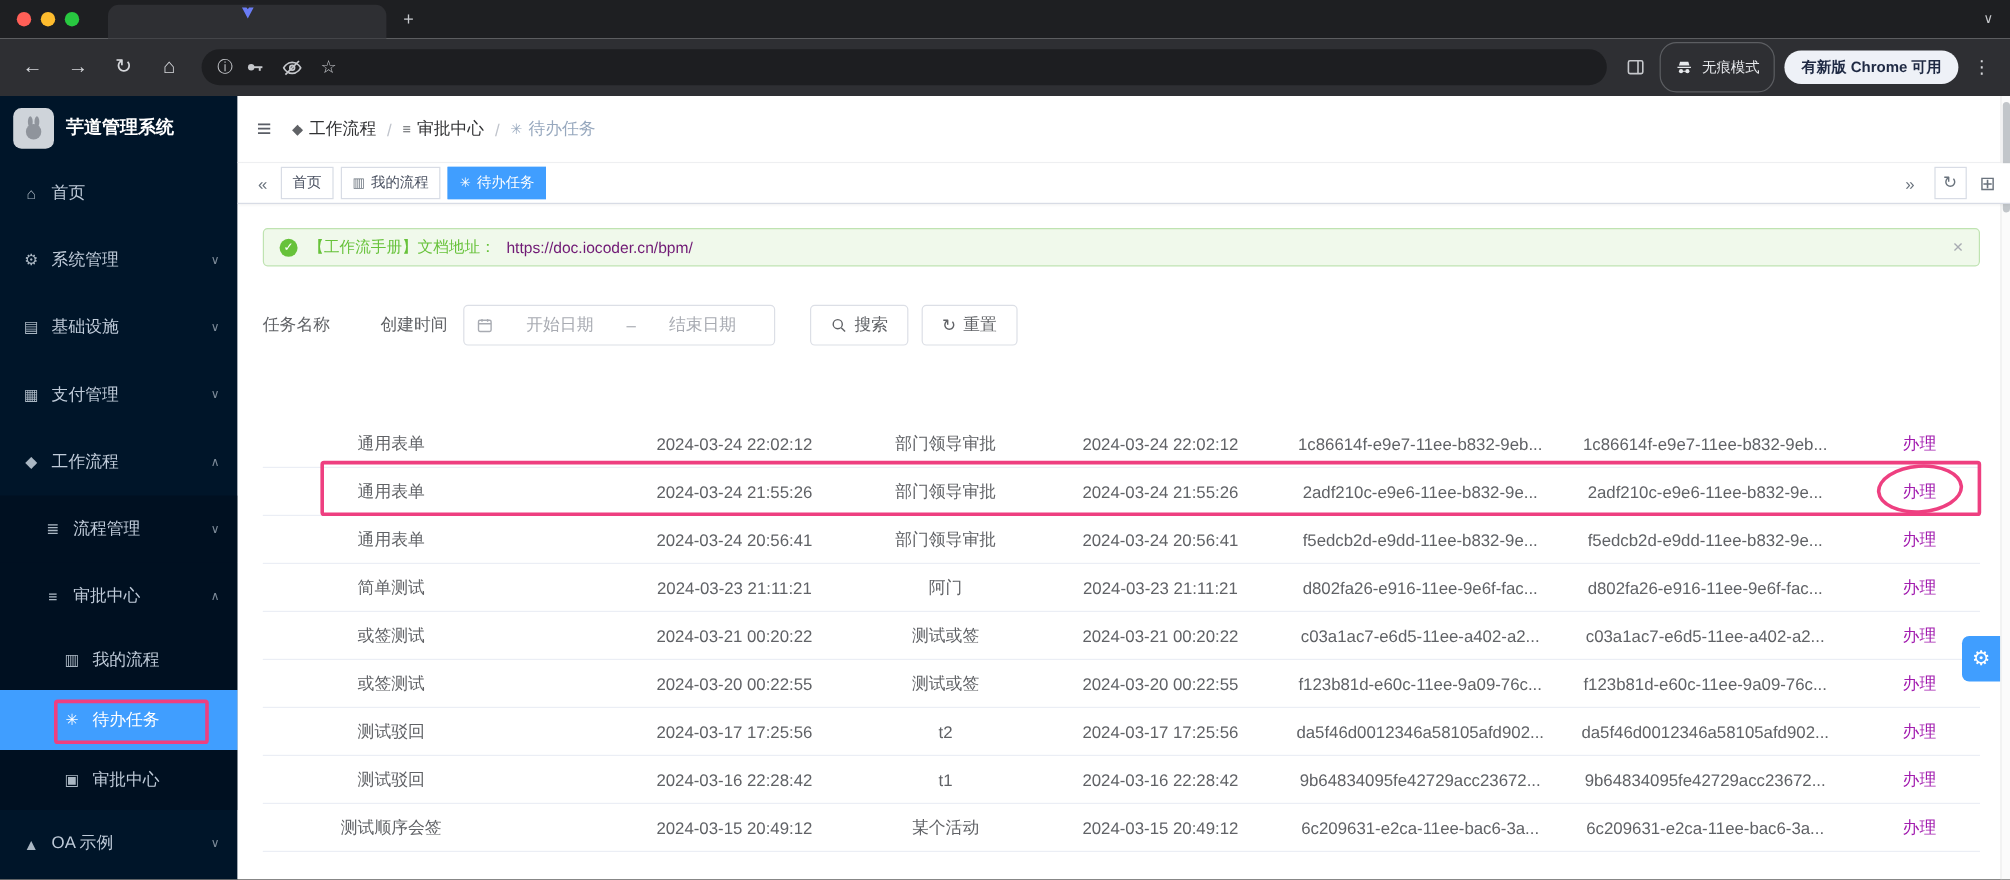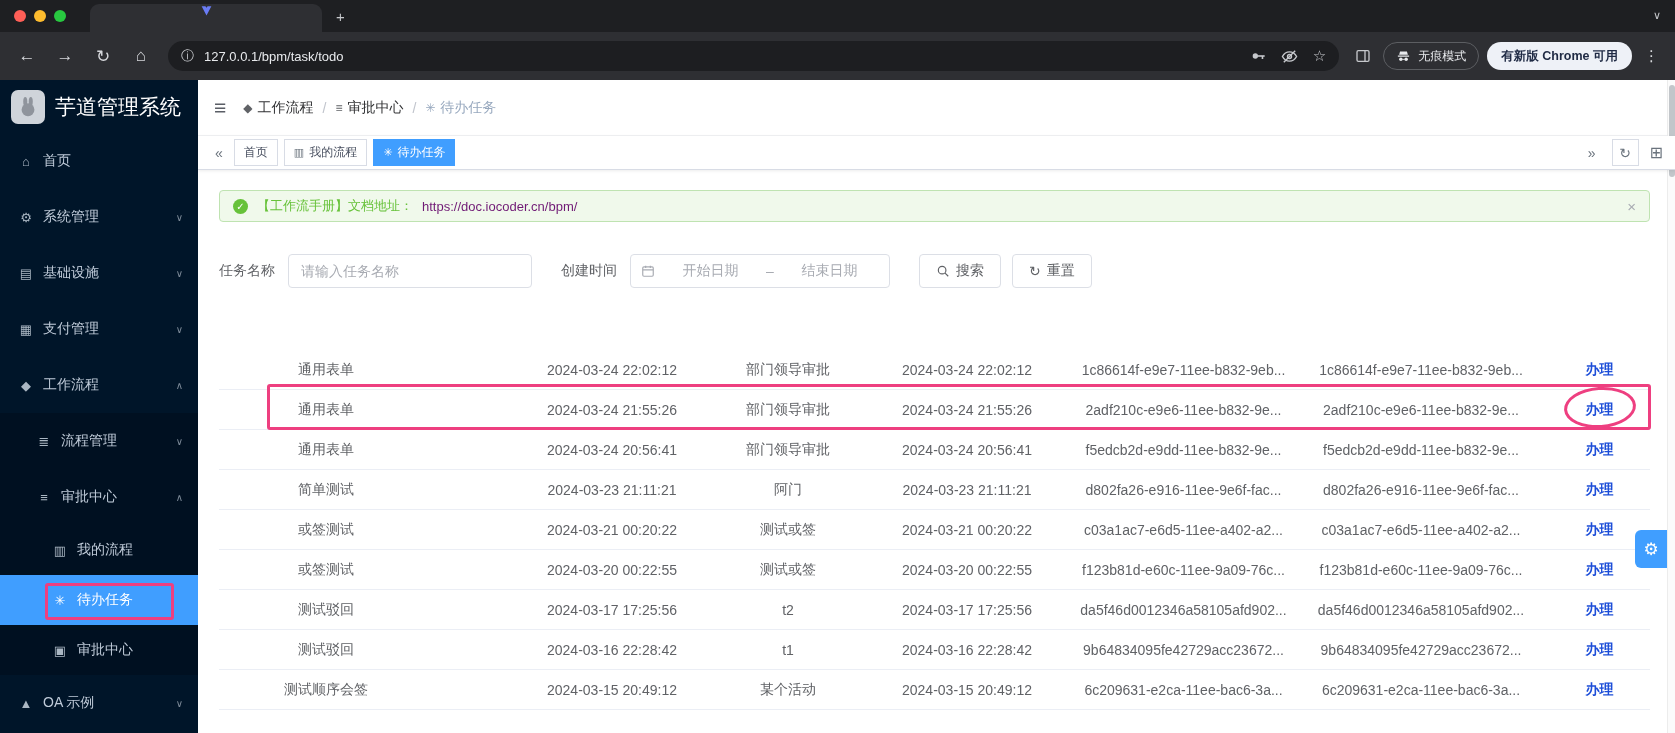--- a/index.html
+++ b/index.html
@@ -19,31 +19,31 @@
   .tab-overflow { position:absolute; right:14px; top:9px; color:#c6c8cc; font-size:11px; }
 
   .toolbar { position:absolute; top:32px; left:0; right:0; height:48px; background:#2e2f33; display:flex; align-items:center; padding:0 12px; gap:8px; }
   .navbtn { color:#d6d8dc; font-size:17px; width:30px; text-align:center; }
   .omnibox { flex:1; height:30px; background:#1d1e21; border-radius:15px; display:flex; align-items:center; gap:10px; padding:0 13px; margin:0 4px; }
   .omni-info { color:#c6c8cc; font-size:13px; }
   .omni-url { flex:1; color:#e8eaed; font-size:13px; }
   .omni-icons { display:flex; align-items:center; gap:15px; color:#c6c8cc; }
   .star { font-size:15px; }
   .panel-ic { color:#c6c8cc; margin:0 4px; }
-  .badge-incognito { height:28px; border:1px solid #5c5e62; border-radius:14px; display:flex; align-items:center; gap:7px; padding:0 12px; color:#e8eaed; font-size:12px; white-space:nowrap; }
+  .badge-incognito { height:42px; border:1px solid #5c5e62; border-radius:14px; display:flex; align-items:center; gap:7px; padding:0 12px; color:#e8eaed; font-size:12px; white-space:nowrap; }
   .badge-update { height:28px; background:#eef1f7; border-radius:14px; display:flex; align-items:center; padding:0 14px; color:#1f2a44; font-size:12.5px; font-weight:bold; white-space:nowrap; }
   .kebab { color:#d6d8dc; font-size:15px; margin:0 4px; }
 
   
   .app { position:absolute; top:80px; left:0; right:0; bottom:0; display:flex; }
 
   .sidebar { width:198px; background:#001529; flex-shrink:0; color:#bfcbd9; }
   .logo-row { height:53px; display:flex; align-items:center; gap:10px; padding:0 11px; }
   .logo { width:34px; height:34px; border-radius:7px; background:#cfd4da; display:flex; align-items:center; justify-content:center; flex-shrink:0; }
-  .app-title { color:#fff; font-size:21px; font-weight:normal; white-space:nowrap; }
+  .app-title { color:#fff; font-size:15px; font-weight:bold; white-space:nowrap; }
   .menu-item { height:56px; display:flex; align-items:center; gap:9px; padding:0 18px; font-size:14px; position:relative; cursor:pointer; white-space:nowrap; }
   .menu-item.l2 { padding-left:36px; background:#001021; }
   .menu-item.l3 { height:50px; padding-left:52px; background:#001021; }
   .menu-item.active { background:#409eff; color:#fff; }
   .menu-icon { width:16px; text-align:center; font-size:13px; color:#aab7c3; }
   .menu-item.active .menu-icon { color:#fff; }
   .chev { position:absolute; right:15px; font-size:10px; color:#7d8b99; }
 
   .main { flex:1; display:flex; flex-direction:column; min-width:0; position:relative; }
 
@@ -89,21 +89,21 @@
   .dr-sep { font-size:14px; color:#a8abb2; }
   .btn { height:34px; border:1px solid #dcdfe6; border-radius:4px; background:#fff; color:#606266; font-size:14px; display:flex; align-items:center; gap:6px; padding:0 16px; cursor:pointer; font-family:inherit; }
 
   .tbl { margin-top:62px; }
   .tr { display:flex; align-items:center; height:40px; border-bottom:1px solid #ebeef5; }
   .tr.head { height:36px; }
   .cell { text-align:center; font-size:14px; color:#606266; white-space:nowrap; overflow:hidden; flex-shrink:0; }
   .tr.head .cell { color:#8a9099; }
   .c1{width:214px;} .c2{width:75px;} .c3{width:208px;} .c4{width:144px;}
   .c5{width:214px;} .c6{width:219px;} .c7{width:256px;} .c8{width:101px;}
-  .action { color:#1d4ed8; cursor:pointer;font-weight:bold; }
+  .action { color:#a21caf; cursor:pointer; }
 
   
   .float-gear { position:absolute; right:8px; top:530px; width:32px; height:38px; background:#409eff; border-radius:6px 0 0 6px; color:#fff; display:flex; align-items:center; justify-content:center; font-size:17px; cursor:pointer; }
   .scrollbar { position:absolute; right:0; top:80px; width:8px; bottom:0; background:#fbfbfb; border-left:1px solid #ececec; }
   .scroll-thumb { position:absolute; top:5px; left:1px; width:6px; height:92px; background:#c2c6ca; border-radius:3px; }
 
   .anno { position:absolute; border:3px solid #ee3f80; pointer-events:none; z-index:10; }
   .anno-menu { left:45px; top:583px; width:129px; height:37px; border-radius:3px; }
   .anno-row { left:267px; top:384px; width:1384px; height:46px; border-radius:3px; }
   .anno-circle { left:1564px; top:387px; width:72px; height:41px; border-radius:50%; transform:rotate(-4deg); }
@@ -134,21 +134,20 @@
     <span class="tab-overflow">∨</span>
   </div>
 
   <div class="toolbar">
     <span class="navbtn">←</span>
     <span class="navbtn">→</span>
     <span class="navbtn">↻</span>
     <span class="navbtn">⌂</span>
     <div class="omnibox">
       <span class="omni-info">ⓘ</span>
-      <span class="omni-url">127.0.0.1/bpm/task/todo</span>
       <span class="omni-icons">
         <span>
           <svg width="16" height="16" viewBox="0 0 24 24" fill="currentColor">
               <circle cx="8" cy="12" r="4"></circle>
               <rect x="11" y="10.8" width="11" height="2.4"></rect>
               <rect x="17.5" y="12" width="2.4" height="4.5"></rect>
             </svg>
         </span>
         <span>
           <svg width="17" height="17" viewBox="0 0 24 24" fill="none" stroke="currentColor" stroke-width="2">
@@ -296,21 +295,20 @@
 
         <div class="alert">
           <span class="alert-check">✓</span>
           <span class="alert-msg">【工作流手册】文档地址：</span>
           <a class="alert-link">https://doc.iocoder.cn/bpm/</a>
           <span class="alert-close">×</span>
         </div>
 
         <div class="filters">
           <span class="f-label">任务名称</span>
-          <input class="f-input" type="text" placeholder="请输入任务名称" style="">
           <span class="gap28"></span>
           <span class="f-label">创建时间</span>
           <div class="daterange">
             <span>
               <svg width="14" height="14" viewBox="0 0 24 24" fill="none" stroke="currentColor" stroke-width="2">
                   <rect x="3" y="5" width="18" height="16" rx="2"></rect>
                   <path d="M3 10h18M8 3v4M16 3v4"></path>
                 </svg>
             </span>
             <span class="dr-ph">开始日期</span>

